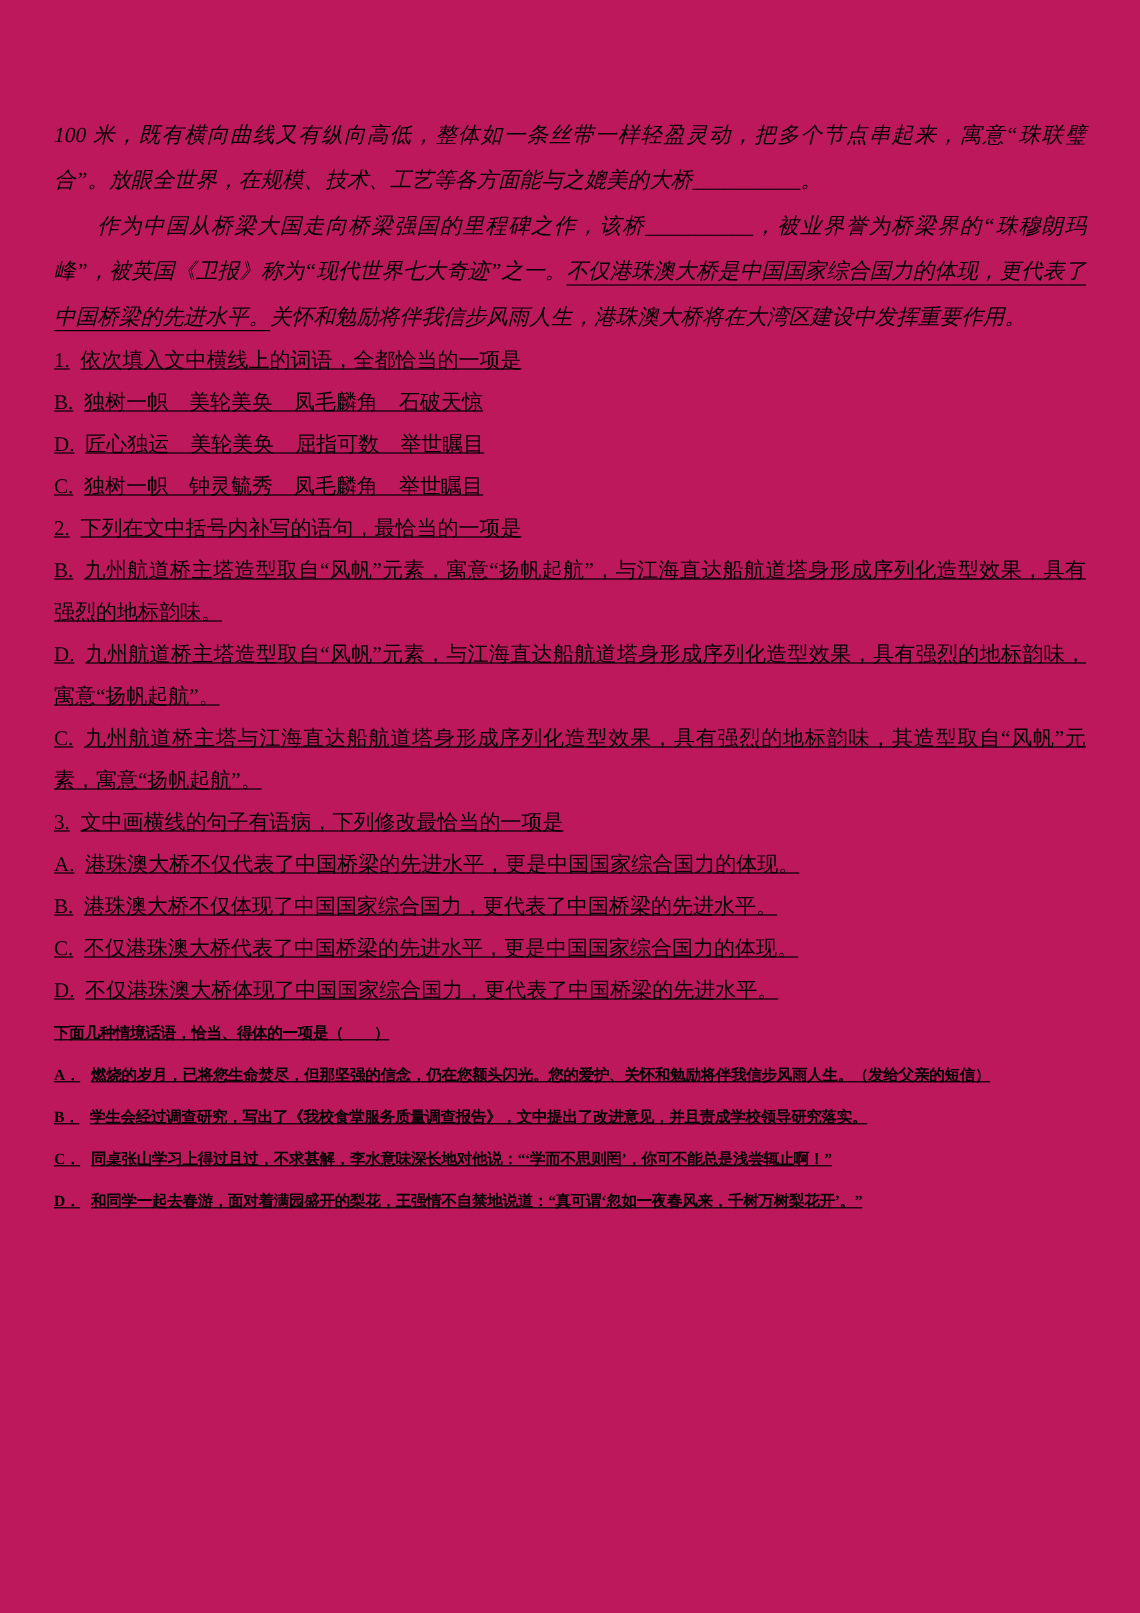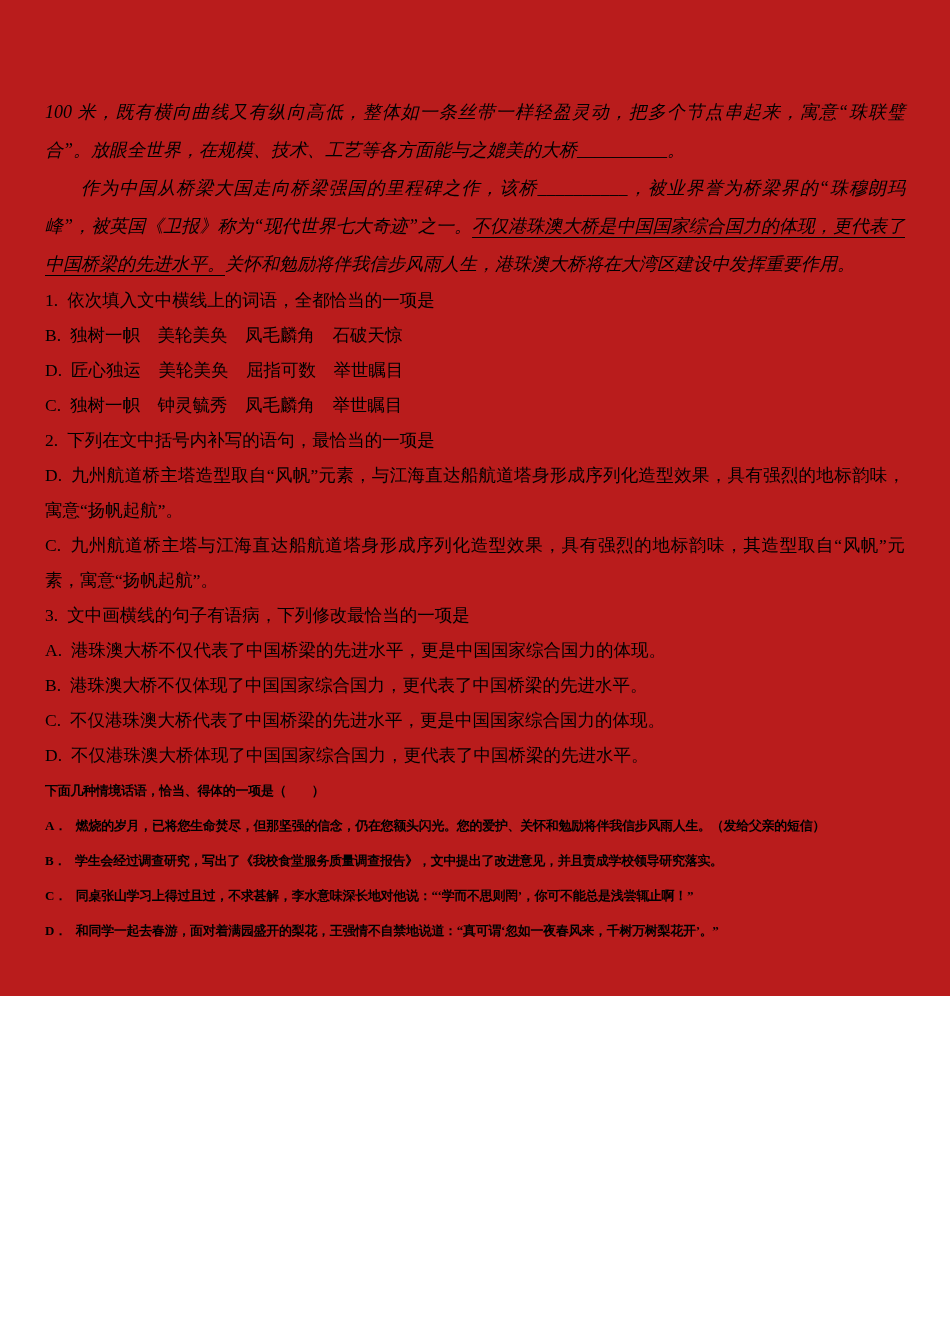--- a/index.html
+++ b/index.html
@@ -10,23 +10,23 @@
   body {
     width: 950px;
     height: 1344px;
     font-family: "Liberation Serif", "DejaVu Serif", serif;
     color: #000000;
     overflow: hidden;
   }
   .page {
     box-sizing: border-box;
     width: 950px;
-    height: 996px;
+    height: 1344px;
     padding: 93px 45px 20px 45px;
-    background: #b91c1c;
+    background: #be185d;
   }
   
   .passage {
     font-size: 18px;
     line-height: 38px;
     text-align: justify;
     font-style: italic;
   }
   .passage p {
     margin: 0;
@@ -37,20 +37,21 @@
   .underlined {
     text-decoration: underline;
     text-underline-offset: 5px;
   }
   
   .qa {
     font-size: 17.5px;
     line-height: 35px;
     text-align: justify;
     font-style: normal;
+    text-decoration: underline;
   }
   .qa p {
     margin: 0;
   }
   .q-num, .opt-label {
     margin-right: 9px;
   }
   
   .situational {
     font-weight: bold;
@@ -72,20 +73,21 @@
 
     <div>
       <p><span class="q-num">1.</span><span>依次填入文中横线上的词语，全都恰当的一项是</span></p>
       <p><span class="opt-label">B.</span><span>独树一帜　美轮美奂　凤毛麟角　石破天惊</span></p>
       <p><span class="opt-label">D.</span><span>匠心独运　美轮美奂　屈指可数　举世瞩目</span></p>
       <p><span class="opt-label">C.</span><span>独树一帜　钟灵毓秀　凤毛麟角　举世瞩目</span></p>
     </div>
 
     <div>
       <p><span class="q-num">2.</span><span>下列在文中括号内补写的语句，最恰当的一项是</span></p>
+      <p><span class="opt-label">B.</span><span>九州航道桥主塔造型取自“风帆”元素，寓意“扬帆起航”，与江海直达船航道塔身形成序列化造型效果，具有强烈的地标韵味。</span></p>
       <p><span class="opt-label">D.</span><span>九州航道桥主塔造型取自“风帆”元素，与江海直达船航道塔身形成序列化造型效果，具有强烈的地标韵味，寓意“扬帆起航”。</span></p>
       <p><span class="opt-label">C.</span><span>九州航道桥主塔与江海直达船航道塔身形成序列化造型效果，具有强烈的地标韵味，其造型取自“风帆”元素，寓意“扬帆起航”。</span></p>
     </div>
 
     <div>
       <p><span class="q-num">3.</span><span>文中画横线的句子有语病，下列修改最恰当的一项是</span></p>
       <p><span class="opt-label">A.</span><span>港珠澳大桥不仅代表了中国桥梁的先进水平，更是中国国家综合国力的体现。</span></p>
       <p><span class="opt-label">B.</span><span>港珠澳大桥不仅体现了中国国家综合国力，更代表了中国桥梁的先进水平。</span></p>
       <p><span class="opt-label">C.</span><span>不仅港珠澳大桥代表了中国桥梁的先进水平，更是中国国家综合国力的体现。</span></p>
       <p><span class="opt-label">D.</span><span>不仅港珠澳大桥体现了中国国家综合国力，更代表了中国桥梁的先进水平。</span></p>

